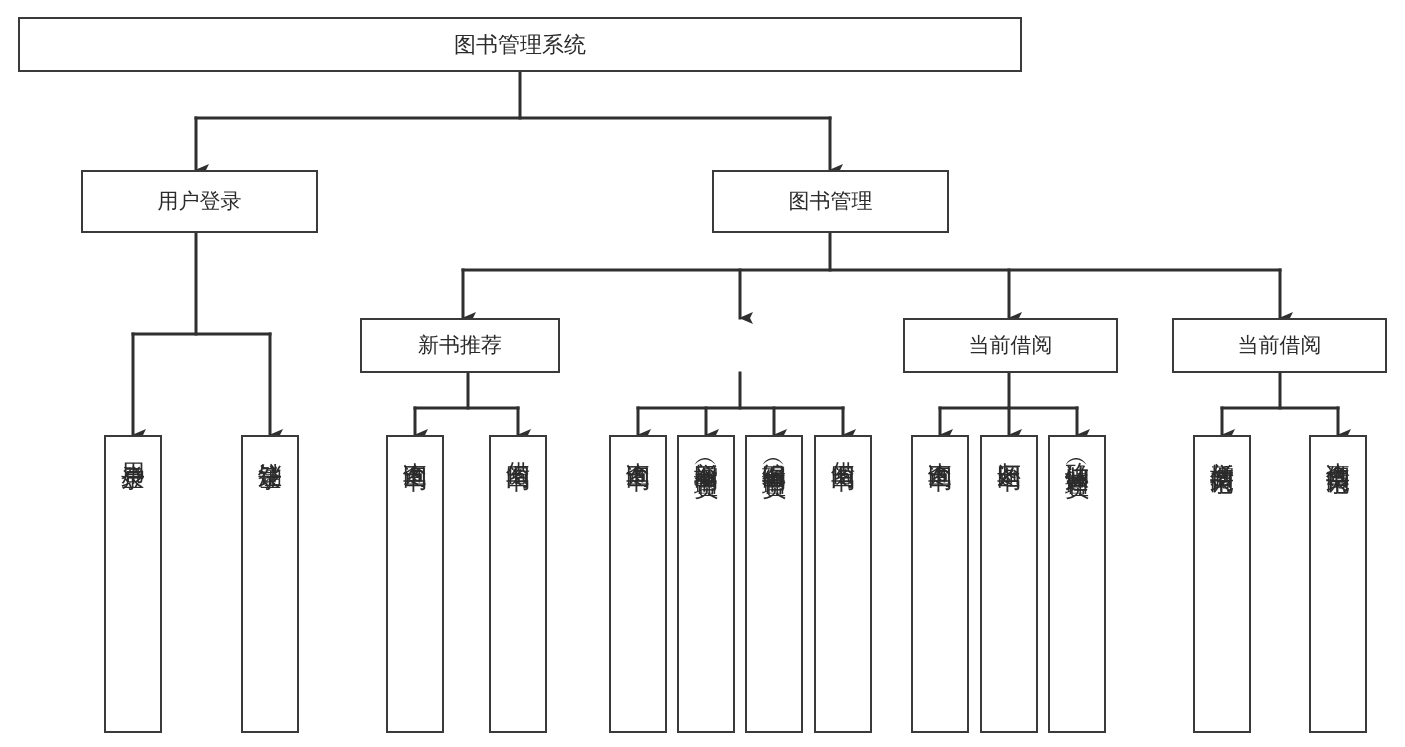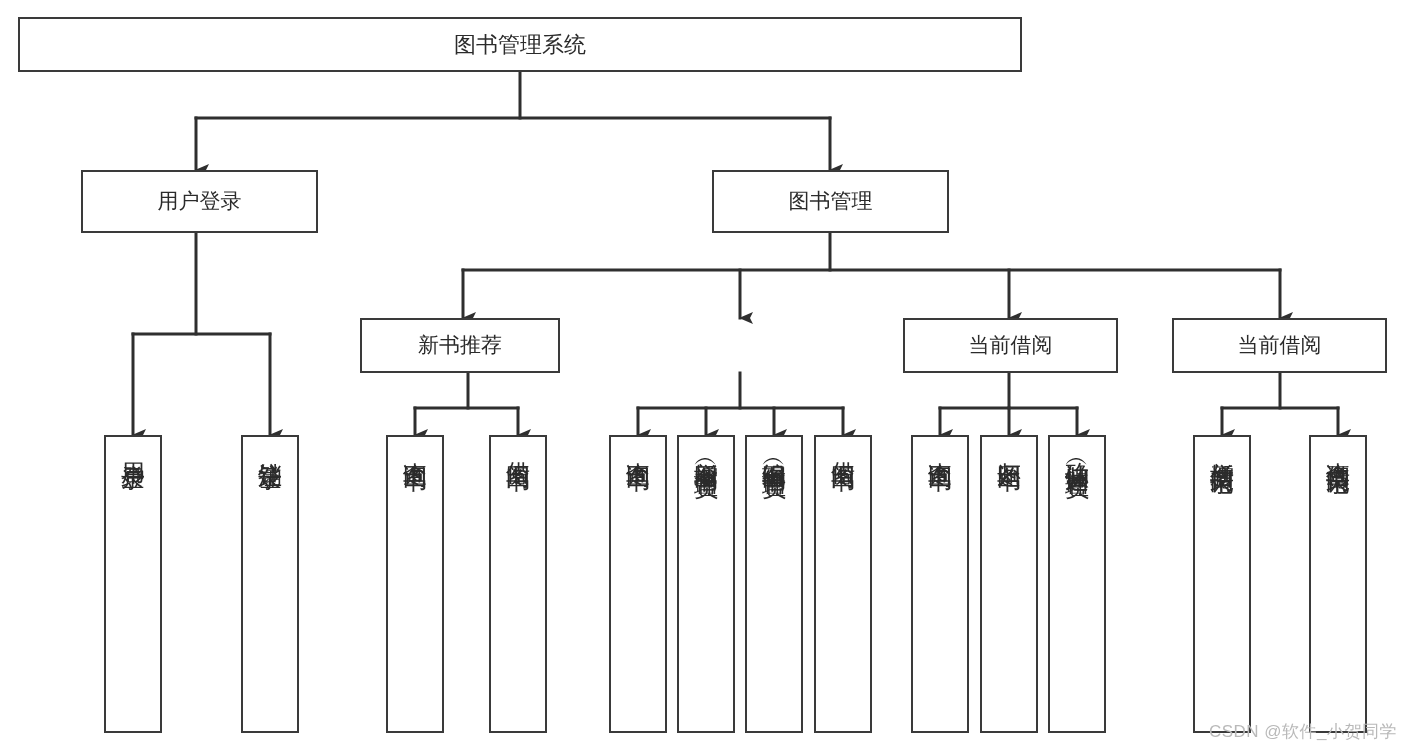--- a/index.html
+++ b/index.html
@@ -185,15 +185,14 @@
     <span class="label">确认归还（管理员）</span>
   </div>
 
   <div class="node vert" style="left:1193px; top:435px; width:58px; height:298px;">
     <span class="label">新增借阅记录</span>
   </div>
   <div class="node vert" style="left:1309px; top:435px; width:58px; height:298px;">
     <span class="label">查询借阅记录</span>
   </div>
 
-  <div class="watermark">CSDN @软件_小贺同学</div>
 
 </div>
 
 </body></html>

